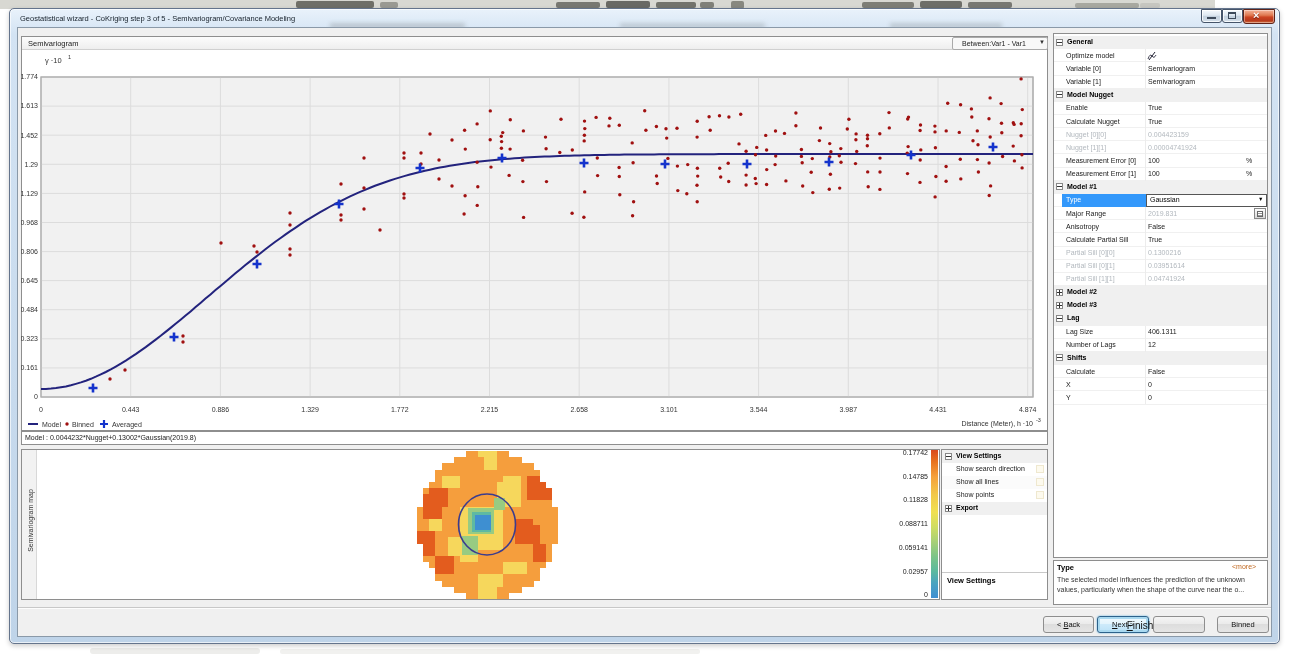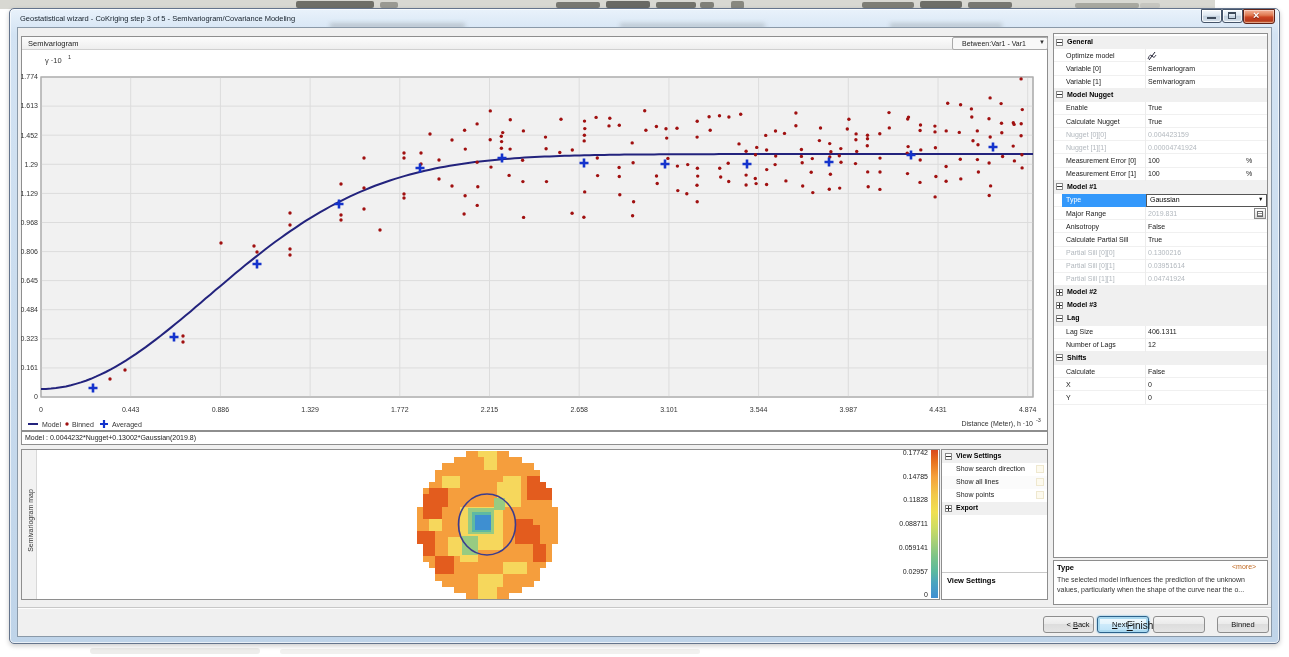--- a/index.html
+++ b/index.html
@@ -934,18 +934,18 @@
 <div class="txt" style="left:1066px;top:393.8px;font-size:7px;color:#1a1a1a">Y</div>
 <div class="txt" style="left:1148px;top:393.8px;font-size:7px;color:#1a1a1a">0</div>
 <div class="panel" style="left:1053px;top:560px;width:215px;height:45px"></div>
 <div class="txt" style="left:1057px;top:563px;font-size:7.5px;font-weight:bold;color:#000">Type</div>
 <div class="txt" style="left:1232px;top:563px;font-size:7px;color:#c06820">&lt;more&gt;</div>
 <div class="txt" style="left:1057px;top:576px;font-size:7px;color:#333">The selected model influences the prediction of the unknown</div>
 <div class="txt" style="left:1057px;top:586px;font-size:7px;color:#333">values, particularly when the shape of the curve near the o...</div>
 <div class="abs" style="left:18px;top:607px;width:1253px;height:1px;background:#c8c8c8"></div>
 <div class="abs" style="left:18px;top:608px;width:1253px;height:1px;background:#fdfdfd"></div>
 <div class="abs" style="left:1043px;top:616px;width:51px;height:17px;border:1px solid #8e8e8e;border-radius:3px;background:linear-gradient(180deg,#f5f5f5,#ebebeb 45%,#dddddd 50%,#e5e5e5)"></div>
-<div class="txt" style="left:1043px;top:620px;width:70px;text-align:center;font-size:7.5px;color:#111">&lt; <u>B</u>ack</div>
+<div class="txt" style="left:1043px;top:620px;width:51px;text-align:center;font-size:7.5px;color:#111">&lt; <u>B</u>ack</div>
 <div class="abs" style="left:1097px;top:616px;width:52px;height:17px;border:1px solid #2c628b;box-shadow:0 0 0 2px #a9d9f0 inset, 0 0 2px #5ab0e0;border-radius:3px;background:linear-gradient(180deg,#f2fafe,#e3f4fc 45%,#cdeafa 50%,#bce2f7)"></div>
 <div class="txt" style="left:1097px;top:620px;width:52px;text-align:center;font-size:7.5px;color:#111"><u>N</u>ext &gt;</div>
 <div class="abs" style="left:1153px;top:616px;width:52px;height:17px;border:1px solid #8e8e8e;border-radius:3px;background:linear-gradient(180deg,#f5f5f5,#ebebeb 45%,#dddddd 50%,#e5e5e5)"></div>
 <div class="txt" style="left:1110px;top:620px;width:60px;text-align:center;font-size:10px;color:#111"><u>F</u>inish</div>
 <div class="abs" style="left:1217px;top:616px;width:52px;height:17px;border:1px solid #8e8e8e;border-radius:3px;background:linear-gradient(180deg,#f5f5f5,#ebebeb 45%,#dddddd 50%,#e5e5e5)"></div>
 <div class="txt" style="left:1217px;top:620px;width:52px;text-align:center;font-size:7.5px;color:#111">Binned</div>
 </body></html>

